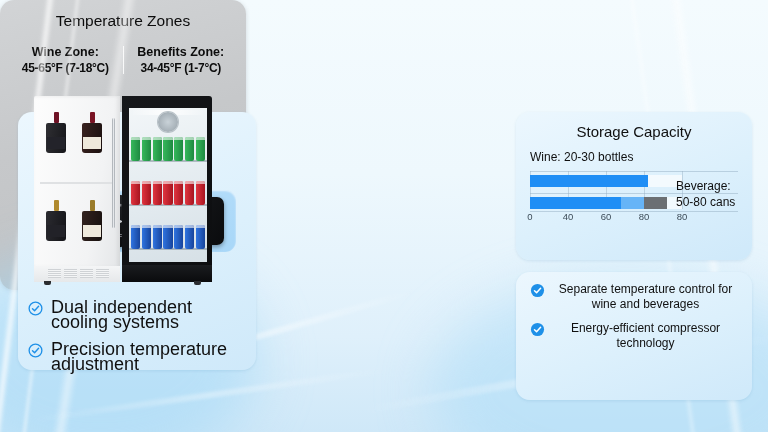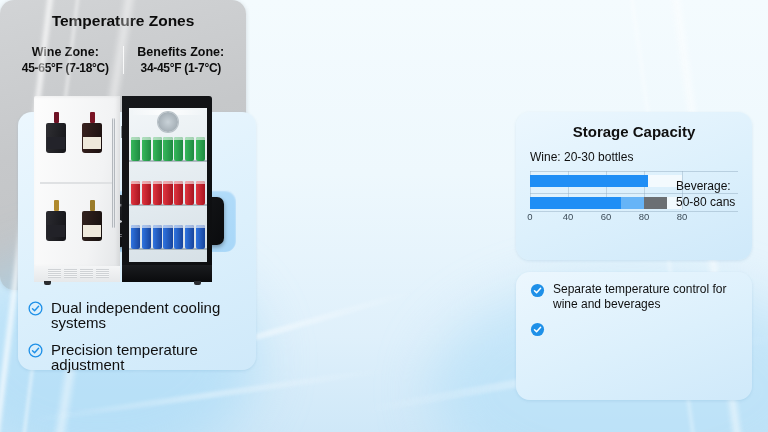--- a/index.html
+++ b/index.html
@@ -43,21 +43,21 @@
   .title-l2 .accent{color:#1565f0;}
   .title-l2 .ghost{color:#1565f0;position:relative;margin-left:-9px;opacity:.95;}
 
   
   .card{position:absolute;border-radius:14px;}
   .card-blue{
     background:linear-gradient(160deg,#ecf7fe 0%,#dcf0fc 55%,#cfe9fa 100%);
     box-shadow:0 1px 3px rgba(90,150,190,.18);
   }
   .card-head{
-    text-align:center;font-weight:bold;color:#101010;
+    text-align:center;font-weight:normal;color:#101010;
   }
 
   
   #card-key{left:18px;top:112px;width:238px;height:258px;}
   #card-key .card-head{font-size:16px;margin-top:12px;}
   .feat-icons{display:flex;justify-content:center;gap:36px;margin-top:16px;}
   .ci{width:17px;height:17px;border-radius:50%;border:1.4px solid #3a3a3a;position:relative;background:rgba(255,255,255,.35);}
   .ci svg{position:absolute;left:50%;top:50%;transform:translate(-50%,-50%);}
   .devices{
     margin:13px auto 0;width:198px;height:62px;border-radius:11px;
@@ -106,21 +106,21 @@
   .lcd-right{display:flex;flex-direction:column;gap:3px;align-items:center;justify-content:center;}
   .led{display:flex;gap:3px;}
   .led b{display:block;width:4px;height:3px;background:#2fe04a;border-radius:1px;box-shadow:0 0 3px #2fe04a;}
   .btn-ring{width:12px;height:12px;border-radius:50%;background:radial-gradient(circle at 35% 30%,#5a5e65,#15171a);box-shadow:0 0 0 1.5px #3b3e44;}
   .btn-red{width:12px;height:12px;border-radius:50%;background:radial-gradient(circle at 35% 30%,#3a3d43,#121316);box-shadow:0 0 0 1.5px #46494f;position:relative;}
   .btn-red:after{content:"";position:absolute;left:3px;top:3px;width:6px;height:6px;border-radius:50%;background:#d1222b;box-shadow:0 0 4px #d1222b;}
 
   
   #bullets-left{position:absolute;left:28px;top:300px;width:220px;}
   .bullet{display:flex;gap:8px;margin-bottom:12px;align-items:flex-start;}
-  .bullet .txt{font-size:15px;line-height:15px;color:#101010;}
+  .bullet .txt{font-size:18px;line-height:15px;color:#101010;}
   .chk{flex:0 0 auto;width:15px;height:15px;margin-top:1px;}
 
   
   #card-temp{
     left:262px;top:112px;width:246px;height:290px;border-radius:14px;
     background:linear-gradient(165deg,#d2d4d6 0%,#c6c8ca 45%,#bfc1c3 100%);
     box-shadow:0 1px 4px rgba(80,90,100,.22);
     overflow:hidden;
   }
   #card-temp .card-head{font-size:15.5px;margin-top:12px;color:#0c0c0c;}
@@ -178,21 +178,21 @@
   .bar-seg{position:absolute;top:0;height:12px;}
   .ticks{position:absolute;left:0;right:0;bottom:-2px;height:14px;}
   .tick{position:absolute;font-size:9.5px;color:#3d4c58;transform:translateX(-50%);}
   .cap-side{position:absolute;right:-2px;top:28px;width:78px;font-size:12px;line-height:16px;color:#0f0f0f;}
 
   
   #card-benefits{left:516px;top:272px;width:236px;height:128px;}
   #card-benefits .card-head{font-size:15px;margin-top:10px;}
   #bullets-benefits{margin:10px 14px 0 14px;}
   #bullets-benefits .txt{font-size:12px;line-height:14.5px;}
-  #bullets-benefits .bullet{margin-bottom:10px;}
+  #bullets-benefits .bullet{margin-bottom:10px;text-align:center;}
 </style>
 </head>
 <body>
 
 <div id="stage">
 
   <div class="glow g1"></div>
   <div class="glow g2"></div>
   <div class="streaks">
     <div class="streak s1"></div>
@@ -431,17 +431,18 @@
         </span>
         <span class="txt">Separate temperature control for wine and beverages</span>
       </div>
       <div class="bullet">
         <span class="chk">
           <svg width="15" height="15" viewBox="0 0 16 16">
               <circle cx="8" cy="8" r="7" fill="#1e90e8"></circle>
               <path d="M4.8 8.2 L7 10.4 L11.3 5.6" fill="none" stroke="#ffffff" stroke-width="1.6" stroke-linecap="round" stroke-linejoin="round"></path>
             </svg>
         </span>
+        <span class="txt">Energy-efficient compressor technology</span>
       </div>
     </div>
   </div>
 
 </div>
 
 </body></html>

